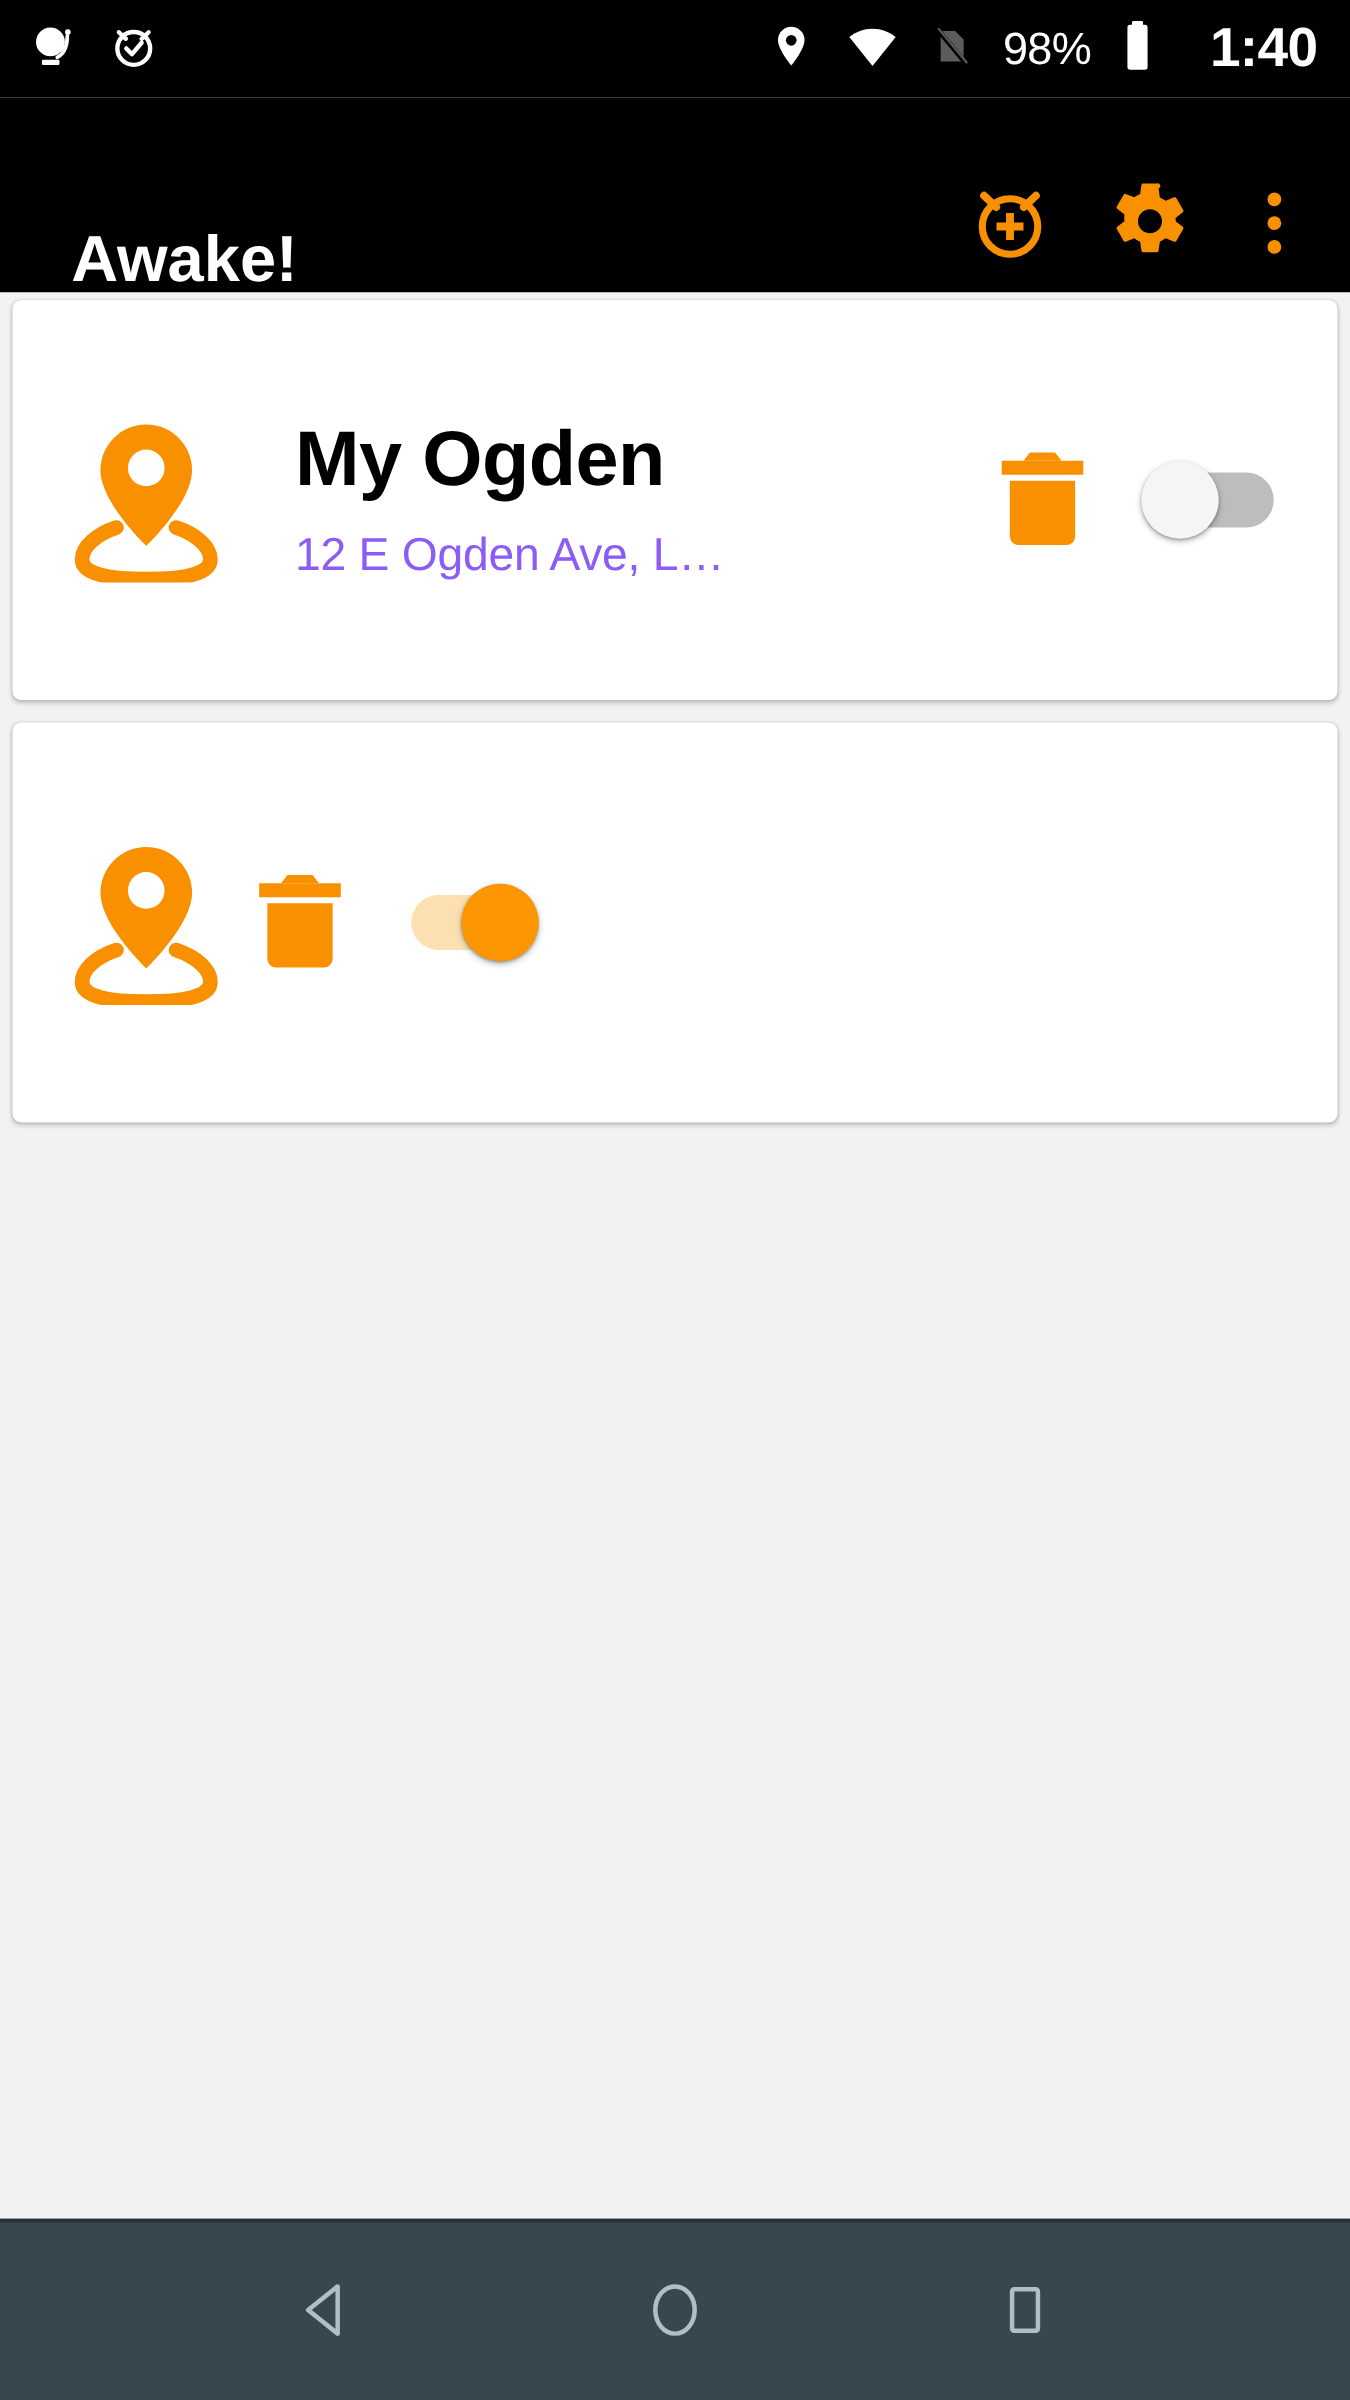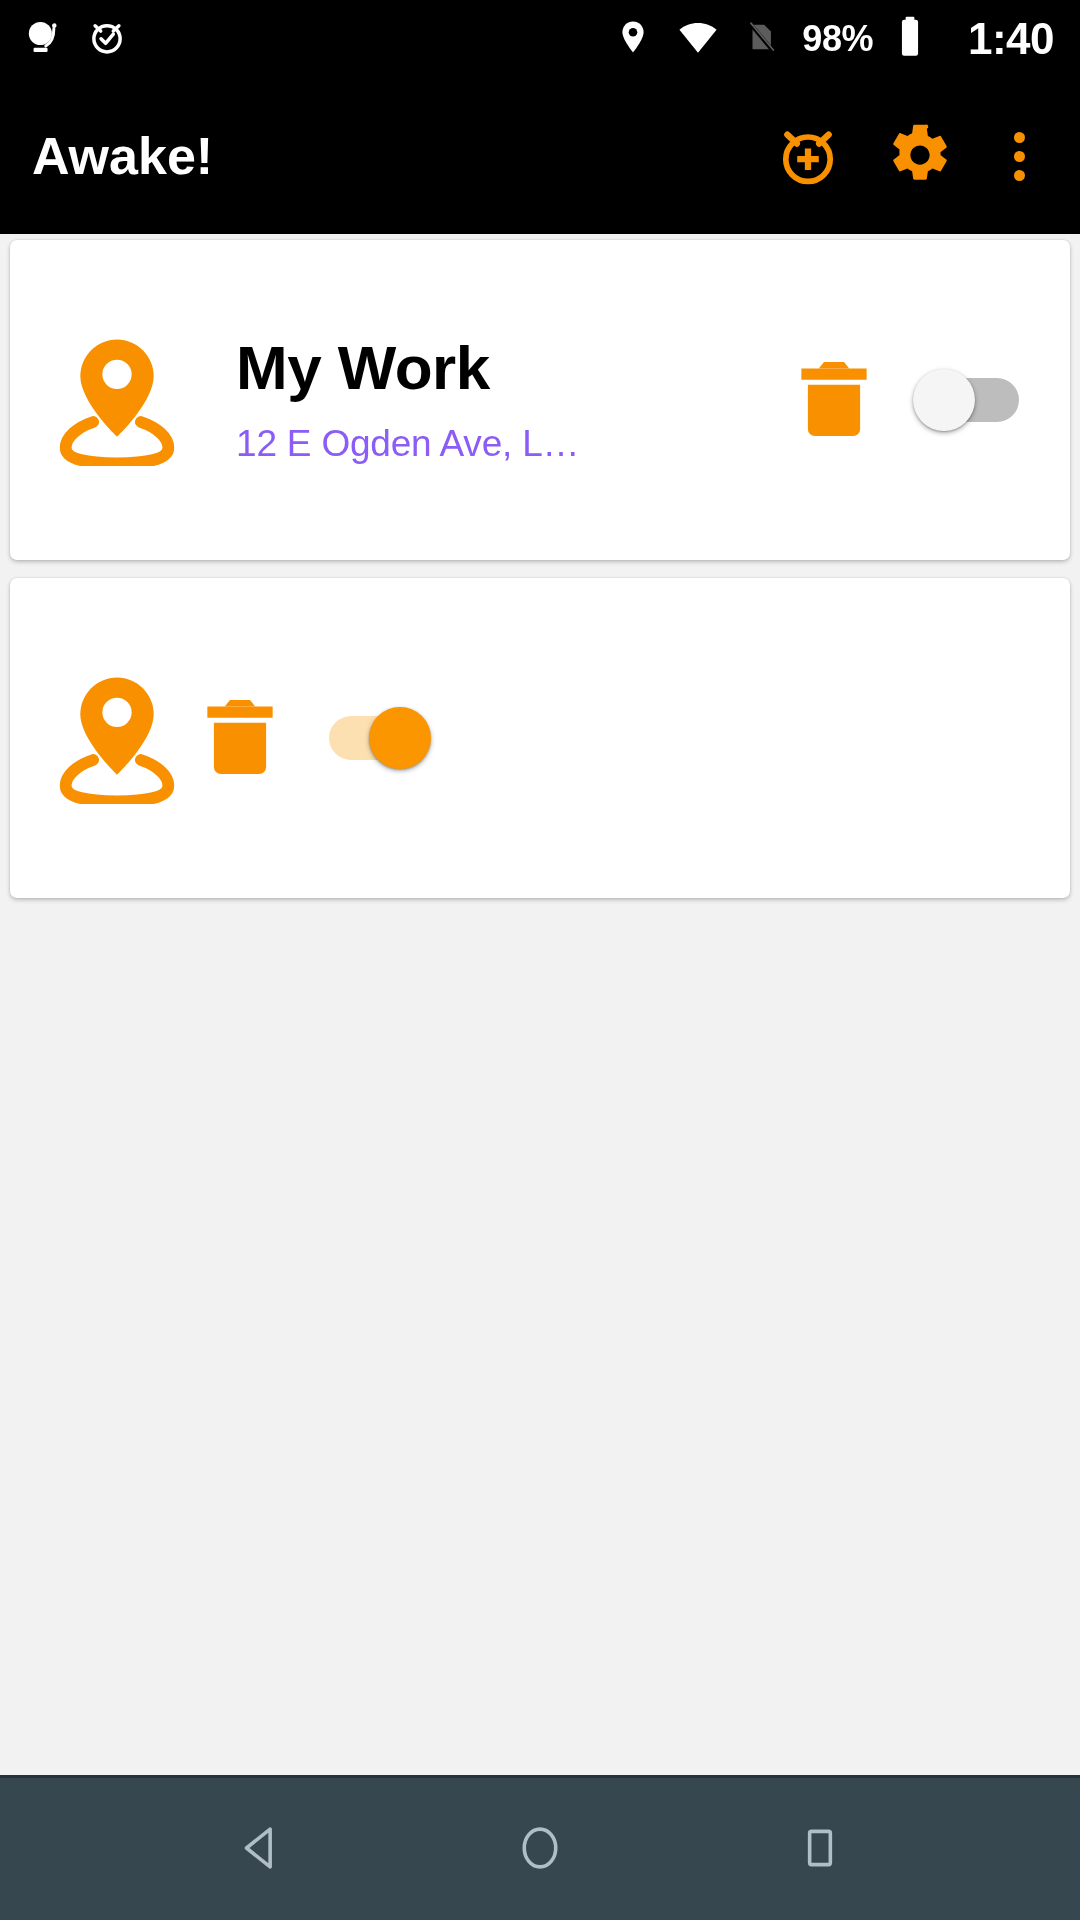--- a/index.html
+++ b/index.html
@@ -37,40 +37,40 @@
   .status-spacer { flex: 1 1 auto; }
   .status-right {
     display: flex;
     align-items: center;
     gap: 24px;
   }
   .status-icon { display: block; }
   .battery-pct {
     color: #ffffff;
     font-size: 36px;
-    font-weight: bold;
+    font-weight: normal;
     letter-spacing: -0.5px;
     line-height: 1;
   }
   .clock {
     color: #ffffff;
     font-size: 44px;
     font-weight: bold;
     letter-spacing: -0.5px;
     line-height: 1;
     margin-left: 21px;
   }
 
   
   .app-bar {
     height: 156px;
     background: #000000;
     display: flex;
-    align-items: center;
-    padding: 0 18px 0 32px;
+    align-items: flex-end;
+    padding: 0 18px 0 57px;
     flex: 0 0 auto;
   }
   .app-title {
     color: #ffffff;
     font-size: 52px;
     font-weight: bold;
     letter-spacing: 0px;
     line-height: 1;
   }
   .app-bar-spacer { flex: 1 1 auto; }
@@ -312,21 +312,21 @@
 
     <div class="card">
       <div class="card-pin">
         <svg width="118" height="132" viewBox="0 0 64 72">
           <path d="M32 3 C21 3 12 12 12 23 C12 37 32 56 32 56 C32 56 52 37 52 23 C52 12 43 3 32 3 Z" fill="#f99000"></path>
           <circle cx="32" cy="22" r="8" fill="#ffffff"></circle>
           <path d="M19 48 C10 51 4 56.5 4 62 C4 68.6 16.5 70.5 32 70.5 C47.5 70.5 60 68.6 60 62 C60 56.5 54 51 45 48" fill="none" stroke="#f99000" stroke-width="6.4" stroke-linecap="round"></path>
         </svg>
       </div>
       <div class="card-text">
-        <div class="card-title">My Work</div>
+        <div class="card-title">My Ogden</div>
         <div class="card-address">12 E Ogden Ave, L…</div>
       </div>
       <button class="card-delete">
         <span>
           <svg width="74" height="88" viewBox="0 0 34 40">
             <path d="M2 6 h30 v5.2 H2 Z" fill="#f99000"></path>
             <path d="M12.4 3 h9.2 l2.4 3 H10 Z" fill="#f99000"></path>
             <path d="M5 13.4 h24 v20.4 a3.2 3.2 0 0 1 -3.2 3.2 H8.2 A3.2 3.2 0 0 1 5 33.8 Z" fill="#f99000"></path>
           </svg>
         </span>

